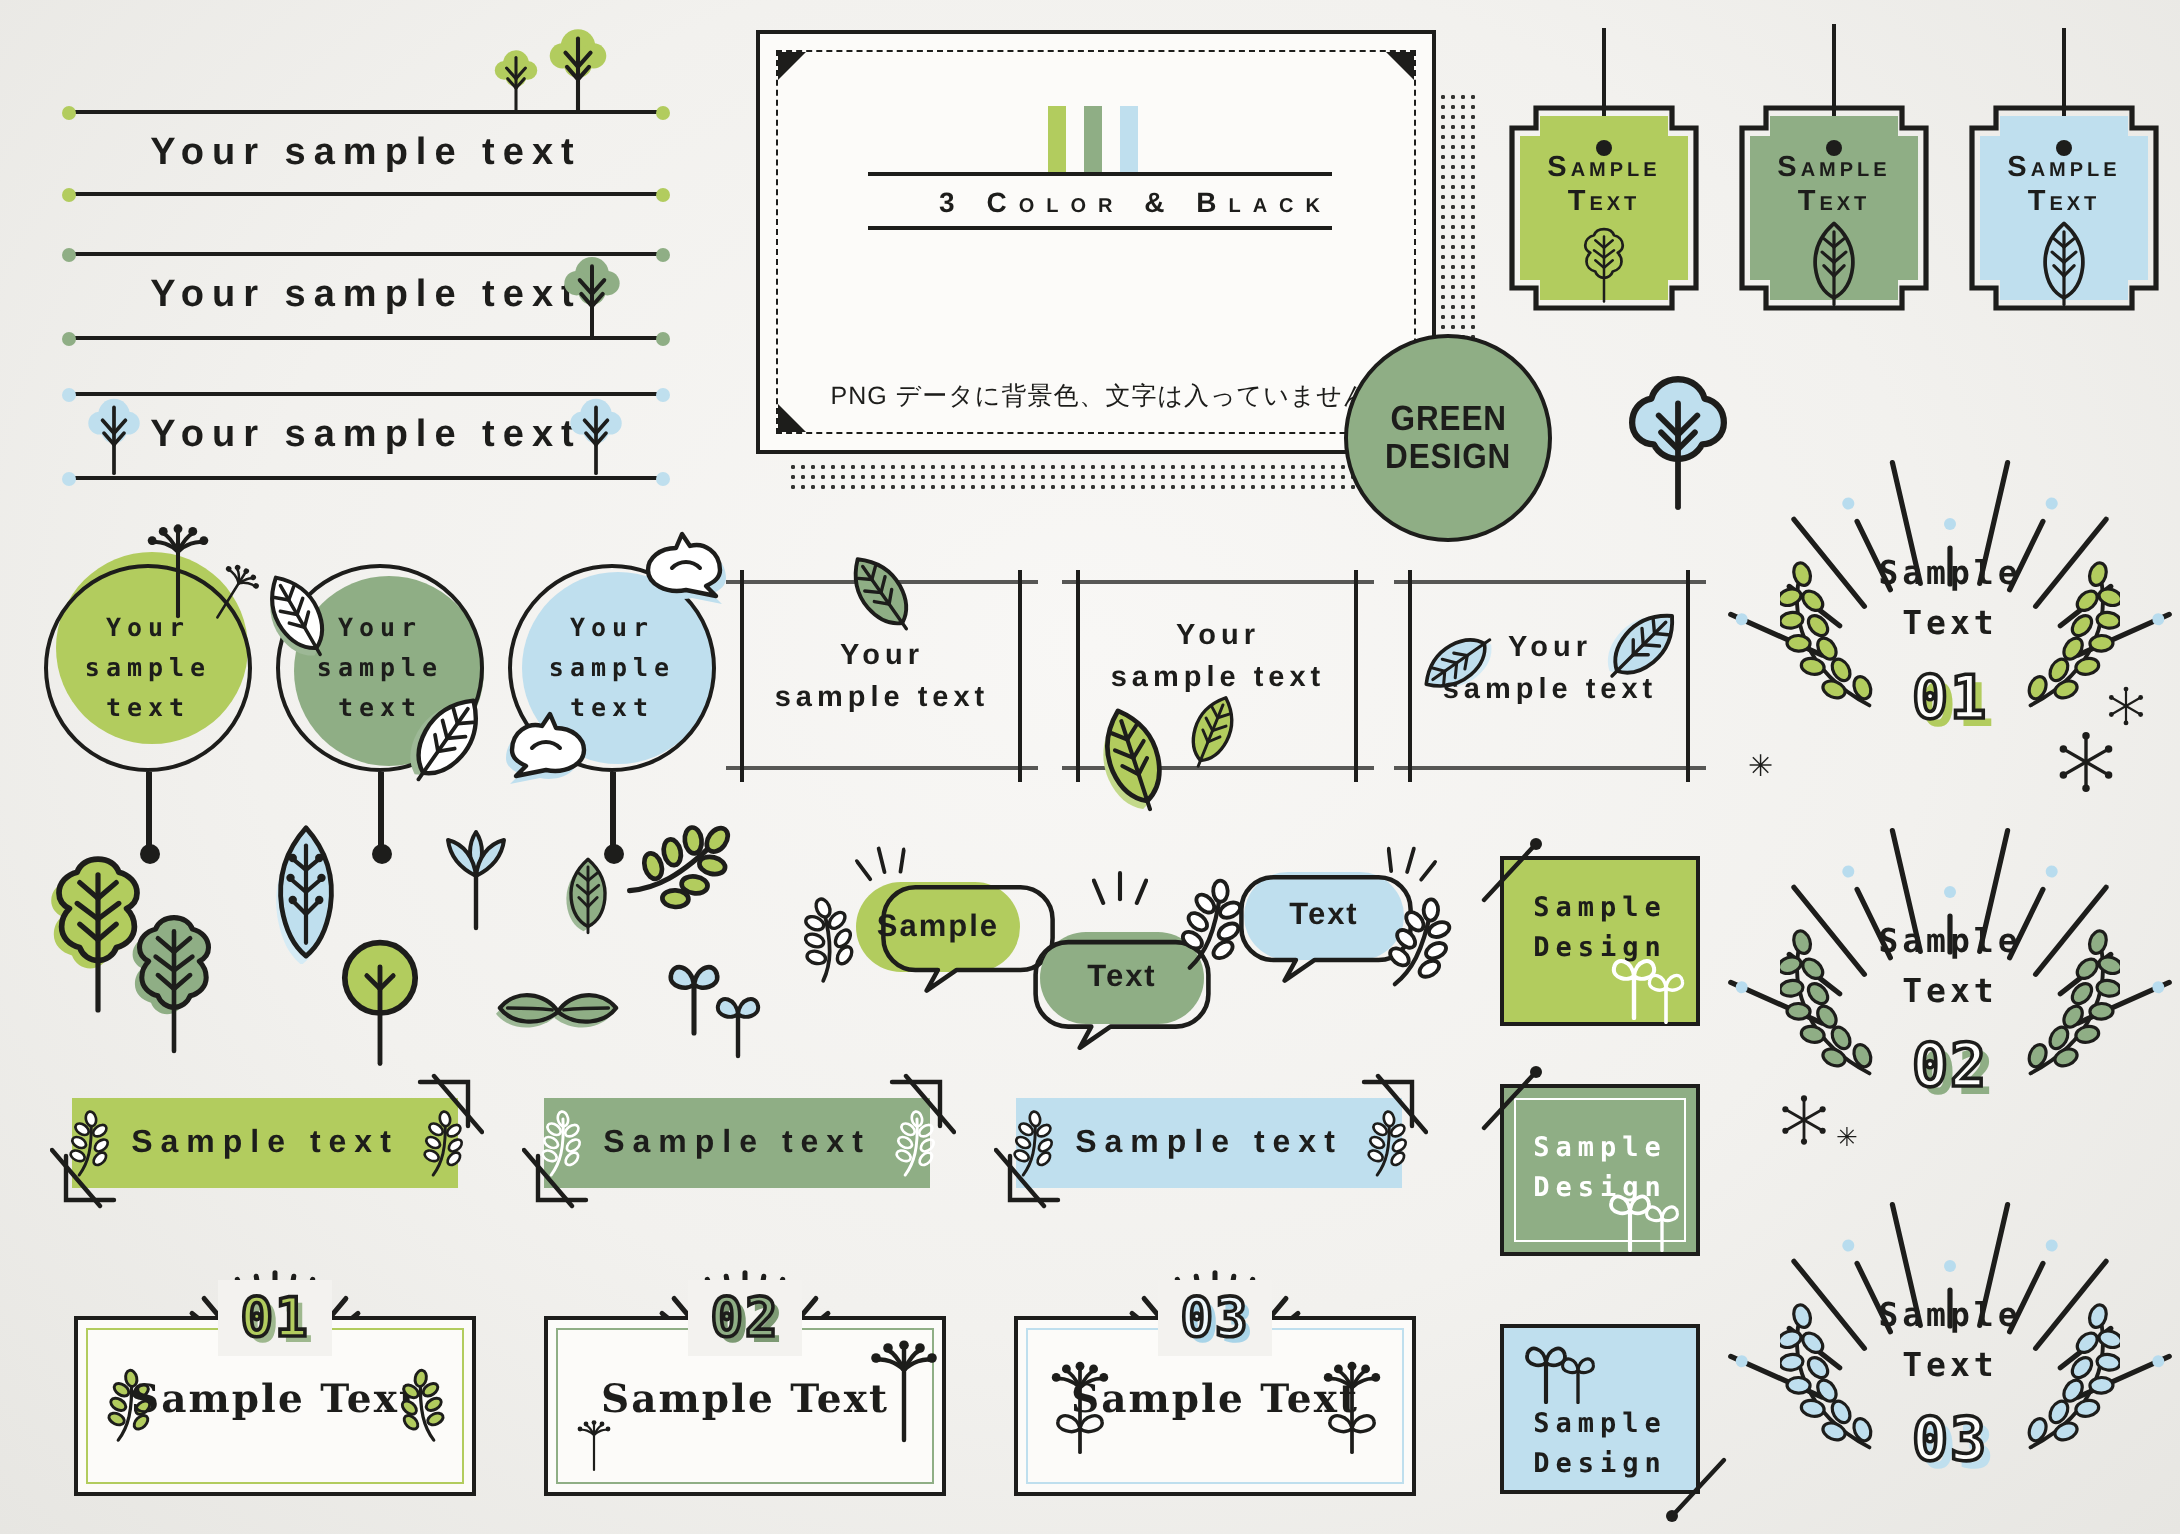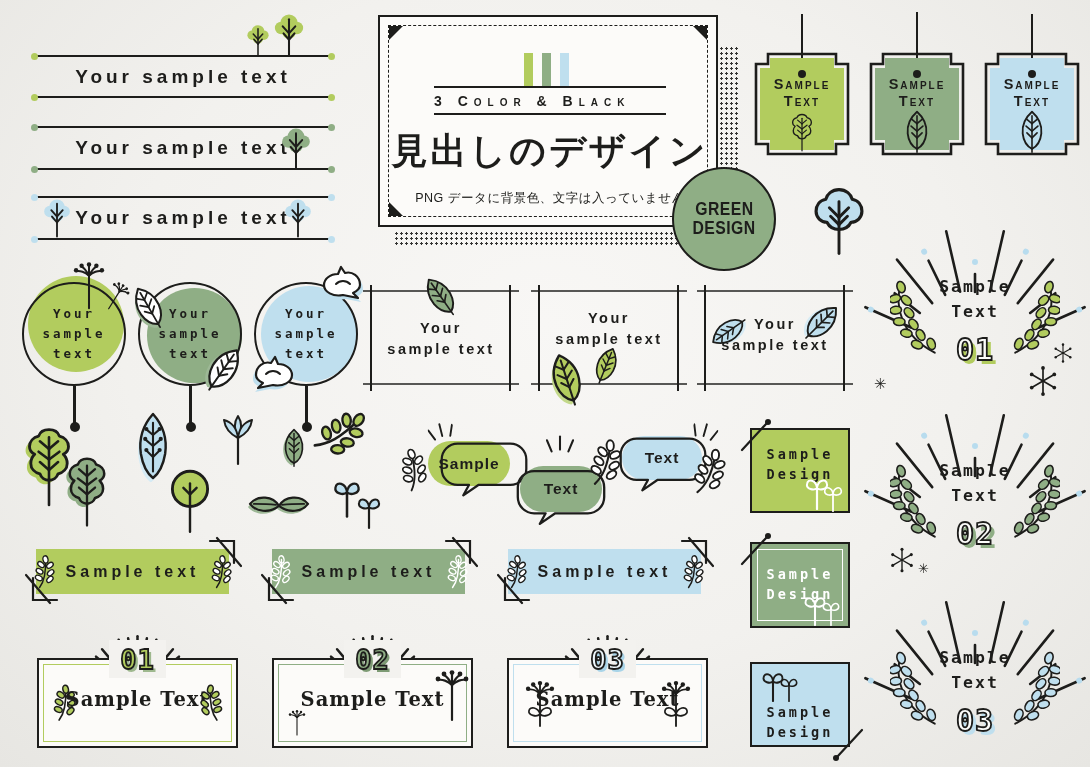--- a/index.html
+++ b/index.html
@@ -21,21 +21,21 @@
   .dot{border-radius:50%}
   .center{display:flex;align-items:center;justify-content:center}
   .col{display:flex;flex-direction:column;align-items:center;justify-content:center}
 
   .divider-label{font-weight:800;font-size:19px;letter-spacing:4px;text-align:center;white-space:nowrap}
 
   .frame-box{background:#fcfbf9;border:2.6px solid var(--ink)}
   .frame-dash{position:absolute;inset:8px;border:1.6px dashed var(--ink)}
   .tri{position:absolute;width:0;height:0}
   .dots-band{background-image:radial-gradient(var(--ink) 1px, transparent 1.15px);background-size:5px 5px;opacity:.9}
-  .kicker{font-variant:small-caps;font-weight:700;font-size:14px;letter-spacing:6px;text-align:left;white-space:nowrap}
+  .kicker{font-variant:small-caps;font-weight:700;font-size:14px;letter-spacing:6px;text-align:right;white-space:nowrap}
   .jp-title{font-family:"DejaVu Serif",serif;font-weight:600;font-size:36px;letter-spacing:3px;text-align:center;white-space:nowrap}
   .jp-note{font-size:12.5px;letter-spacing:.5px;text-align:center;white-space:nowrap}
 
   .badge{border-radius:50%;background:var(--sage);border:2.6px solid var(--ink);z-index:6}
   .badge-text{font-weight:800;font-size:17.5px;line-height:19px;letter-spacing:.5px;text-align:center;transform:scaleX(.9)}
 
   .tag-text{font-variant:small-caps;font-weight:800;font-size:14.5px;letter-spacing:2px;line-height:17px;text-align:center}
 
   .circle-ring{border:2.6px solid var(--ink);border-radius:50%}
   .circle-fill{border-radius:50%}
@@ -457,21 +457,20 @@
   <div class="tri" style="left:9px;bottom:9px;border-bottom:14px solid var(--ink);border-right:14px solid transparent"></div>
   <div class="tri" style="right:9px;bottom:9px;border-bottom:14px solid var(--ink);border-left:14px solid transparent"></div>
 
   <div class="abs" style="left:144px;top:36px;width:9px;height:33px;background:var(--green)"></div>
   <div class="abs" style="left:162px;top:36px;width:9px;height:33px;background:var(--sage)"></div>
   <div class="abs" style="left:180px;top:36px;width:9px;height:33px;background:var(--blue)"></div>
 
   <div class="abs line" style="left:54px;top:69px;width:232px;height:2px"></div>
   <div class="abs kicker" style="left:54px;top:76px;width:232px">3 Color &amp; Black</div>
   <div class="abs line" style="left:54px;top:96px;width:232px;height:2px"></div>
-  <div class="abs jp-title" style="left:10px;top:110px;width:320px">見出しのデザイン</div>
   <div class="abs jp-note" style="left:20px;top:173px;width:300px">PNG データに背景色、文字は入っていません</div>
 </div>
 
 <div class="abs badge col" style="left:672px;top:167px;width:104px;height:104px">
   <div class="badge-text">GREEN</div>
   <div class="badge-text">DESIGN</div>
 </div>
 <div class="abs" style="left:810px;top:186px;width:58px;height:70px"><svg width="58" height="70" style="--fill:#bfdfee">
       <use href="#sym-tree-cloud"></use>
     </svg></div>

